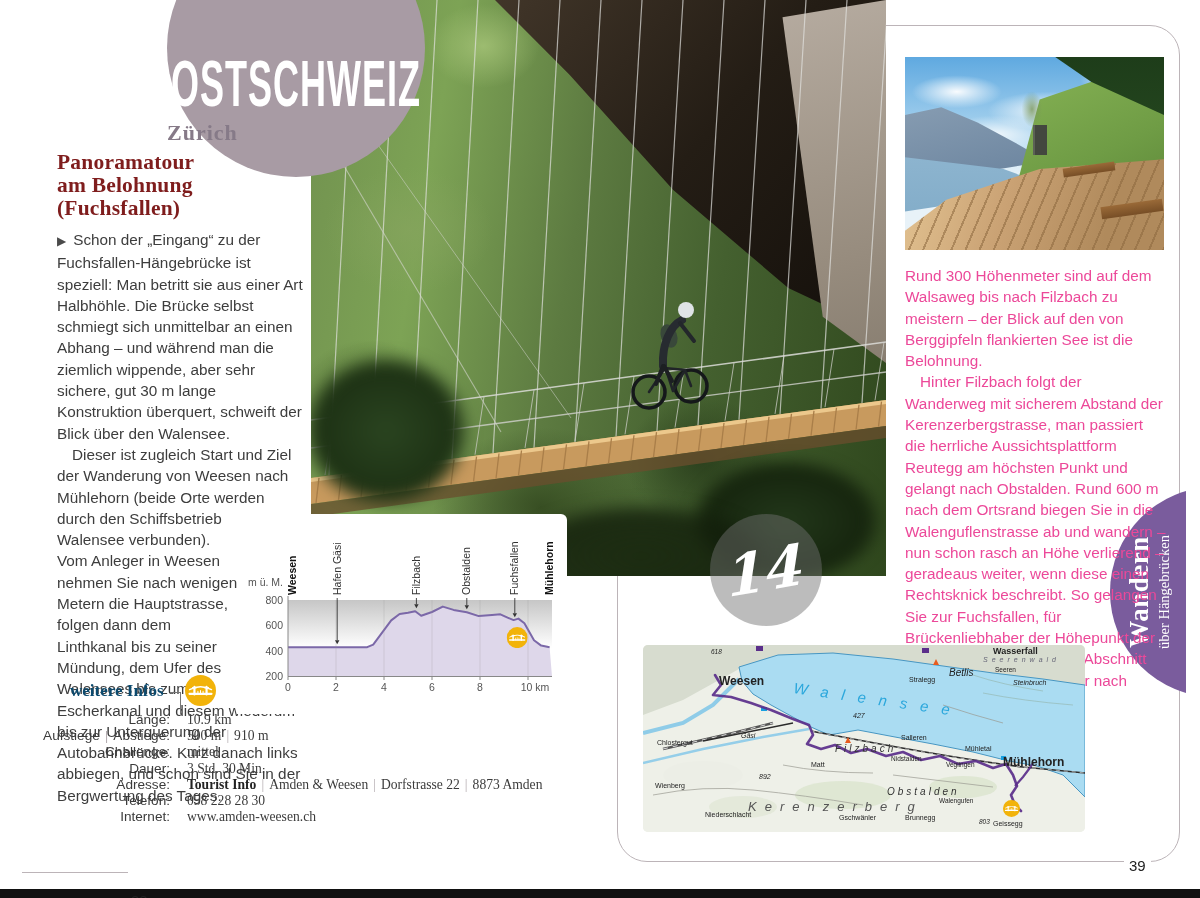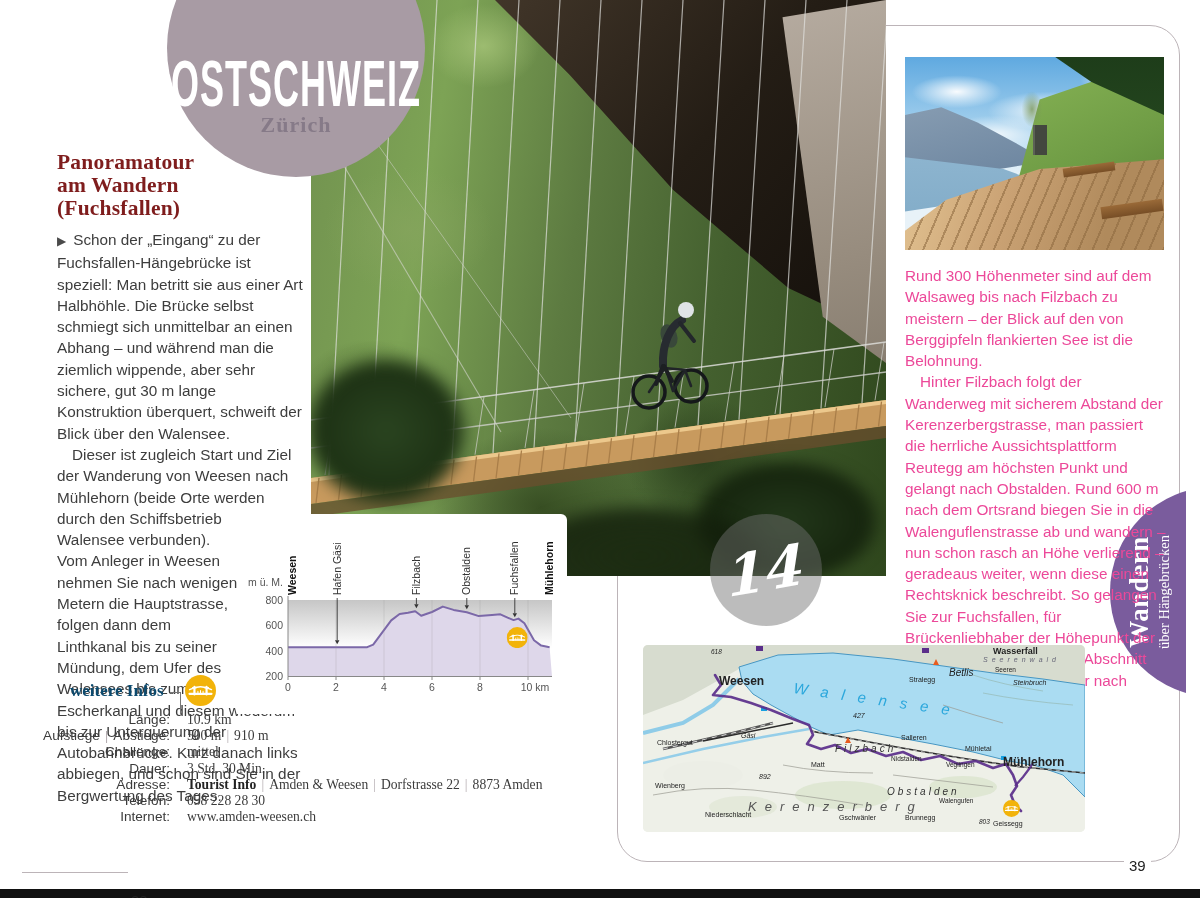--- a/index.html
+++ b/index.html
@@ -10,21 +10,21 @@
   
   .frame-right { position:absolute; left:617px; top:25px; width:563px; height:837px;
                  border:1px solid #bcb4b8; border-radius:30px; z-index:0; }
 
   
   .region-badge { position:absolute; left:167px; top:-81px; width:258px; height:258px;
                   border-radius:50%; background:#a89ba4; z-index:2; }
   .region-name { position:absolute; top:128px; left:0; right:0; text-align:center;
                  font:700 36px "Liberation Sans",sans-serif; color:#fff;
                  transform:scaleY(1.78); transform-origin:top center; letter-spacing:1px; }
-  .region-sub  { position:absolute; top:193px; left:0; right:0; text-align:center;
+  .region-sub  { position:absolute; top:201px; left:0; right:0; text-align:left;
                  font:600 22px "Liberation Serif",serif; color:#867a88; letter-spacing:1px; }
 
   
   .photo-main { position:absolute; left:311px; top:0; width:575px; height:576px; overflow:hidden; z-index:1;
     background:
       radial-gradient(90px 70px at 6% 12%, rgba(214,228,176,.85), transparent 70%),
       radial-gradient(120px 90px at 17% 40%, rgba(134,164,94,.7), transparent 70%),
       radial-gradient(100px 85px at 10% 70%, rgba(73,100,47,.85), transparent 75%),
       radial-gradient(150px 110px at 40% 88%, rgba(52,74,32,.9), transparent 72%),
       radial-gradient(110px 90px at 68% 80%, rgba(40,60,27,.85), transparent 70%),
@@ -243,21 +243,21 @@
     <div class="ph-bush b3"></div>
   </div>
 
   <div class="region-badge">
     <div class="region-name">OSTSCHWEIZ</div>
     <div class="region-sub">Zürich</div>
   </div>
 
   <div class="article-title">
     <div>Panoramatour</div>
-    <div>am Wandern</div>
+    <div>am Belohnung</div>
     <div>(Fuchsfallen)</div>
   </div>
 
   <div class="col-left">
     <div class="fl1"></div>
       <div class="fl2"></div>
     <p><span class="bullet-icon">▶</span><span>Schon der „Eingang“ zu der Fuchsfallen-Hängebrücke ist speziell: Man betritt sie aus einer Art Halbhöhle. Die Brücke selbst schmiegt sich unmittelbar an einen Abhang – und während man die ziemlich wippende, aber sehr sichere, gut 30 m lange Konstruktion überquert, schweift der Blick über den Walensee.</span></p>
     <p class="indent">Dieser ist zugleich Start und Ziel der Wanderung von Weesen nach Mühlehorn (beide Orte werden durch den Schiffsbetrieb Walensee verbunden). Vom Anleger in Weesen nehmen Sie nach wenigen Metern die Hauptstrasse, folgen dann dem Linthkanal bis zu seiner Mündung, dem Ufer des Walensees bis zum Escherkanal und diesem wiederum bis zur Unterquerung der Autobahnbrücke. Kurz danach links abbiegen, und schon sind Sie in der Bergwertung des Tages.</p>
   </div>
 

